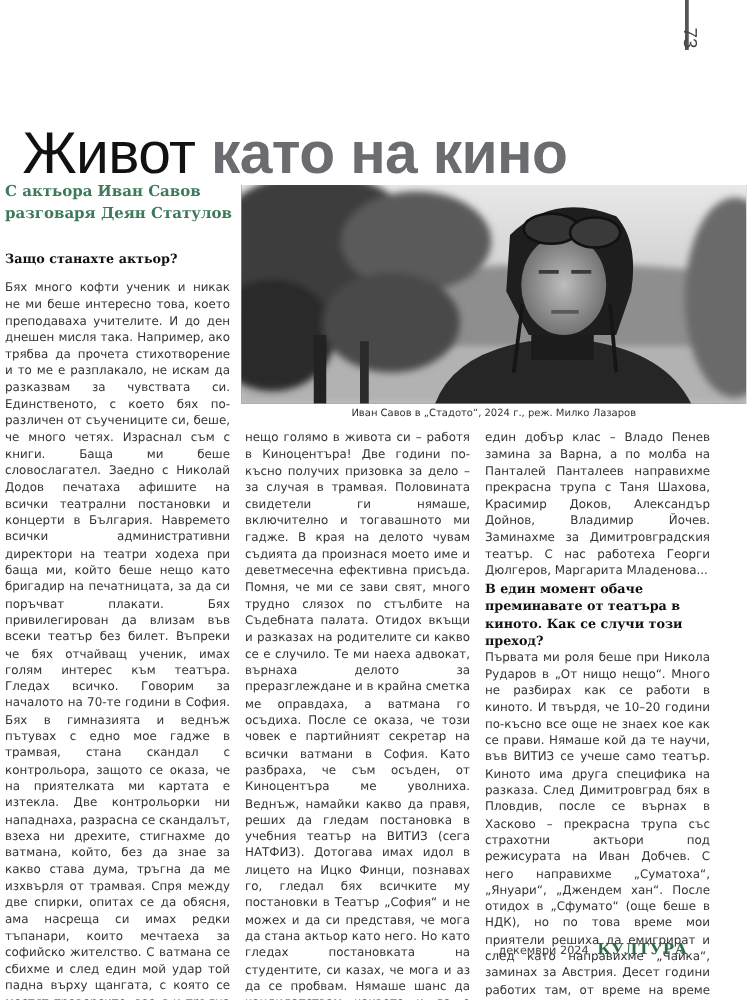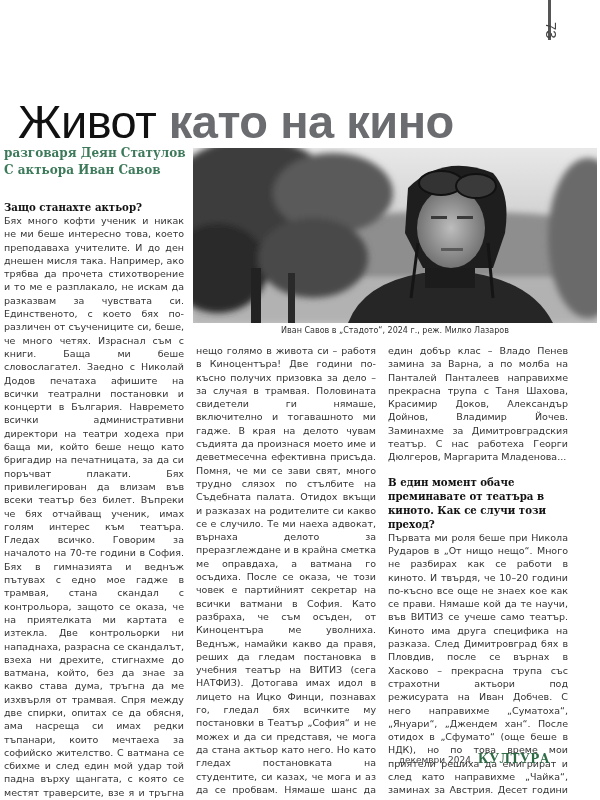--- a/index.html
+++ b/index.html
@@ -37,22 +37,22 @@
   }
   .col p { margin: 0 0 0 0; text-indent: 0; }
   .col1 { left: 4px; top: 200px; width: 180px; }
   .col2 { left: 196px; top: 344px; width: 180px; }
   .col3 { left: 388px; top: 344px; width: 180px; }
 
   .question {
     font-family: "DejaVu Serif", serif; font-weight: bold; font-size: 10.2px;
     line-height: 14px; color: #111; margin: 0 0 8px 0; text-align: left;
   }
-  .col1 .question { margin-bottom: 0; }
-  .col3 .question { margin-top: 11px; }
+  .col1 .question { margin-bottom: 10px; }
+  .col3 .question { }
 
   .photo {
     position: absolute; left: 193px; top: 148px; width: 404px; height: 175px;
     overflow: hidden; background: #777;
   }
   .caption {
     position: absolute; left: 195px; top: 326px; width: 400px;
     font-size: 8px; color: #333; white-space: nowrap; text-align: center;
   }
   .footer {
@@ -66,22 +66,22 @@
 </style>
 </head>
 <body>
 
 <div class="page-num-rule"></div>
 <div class="page-num">73</div>
 
 <h1 class="headline"><span>Живот </span><span class="hl-bold">като на кино</span></h1>
 
 <div class="byline">
+  <div>С актьора Иван Савов</div>
   <div>разговаря Деян Статулов</div>
-  <div>С актьора Иван Савов</div>
 </div>
 
 <div class="photo">
   <svg width="404" height="175" viewBox="0 0 404 175">
     <defs>
       <linearGradient id="sky" x1="0" y1="0" x2="0" y2="1">
         <stop offset="0" stop-color="#e8e8e8"></stop>
         <stop offset="0.45" stop-color="#cfcfcf"></stop>
         <stop offset="0.7" stop-color="#a5a5a5"></stop>
         <stop offset="1" stop-color="#c8c8c8"></stop>

